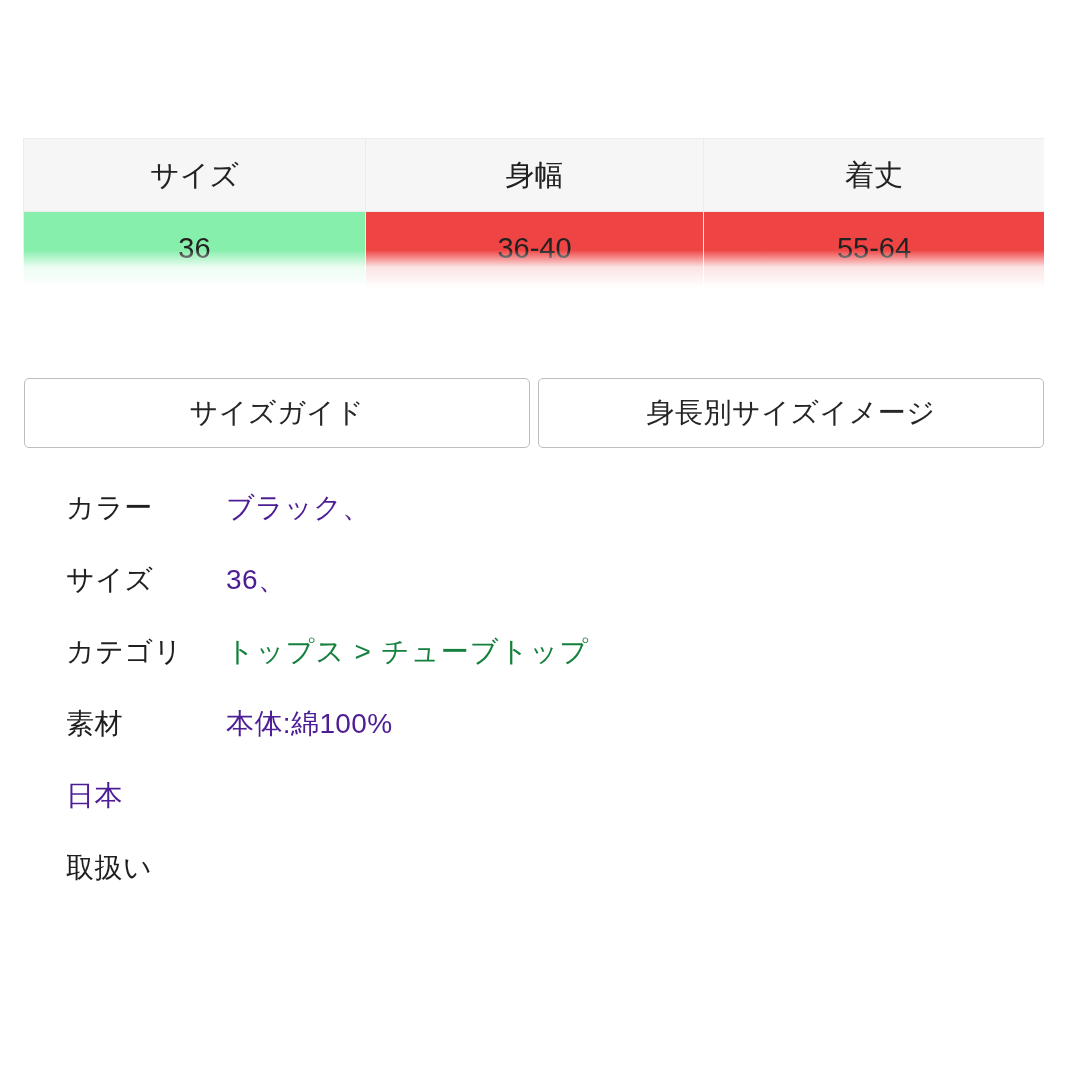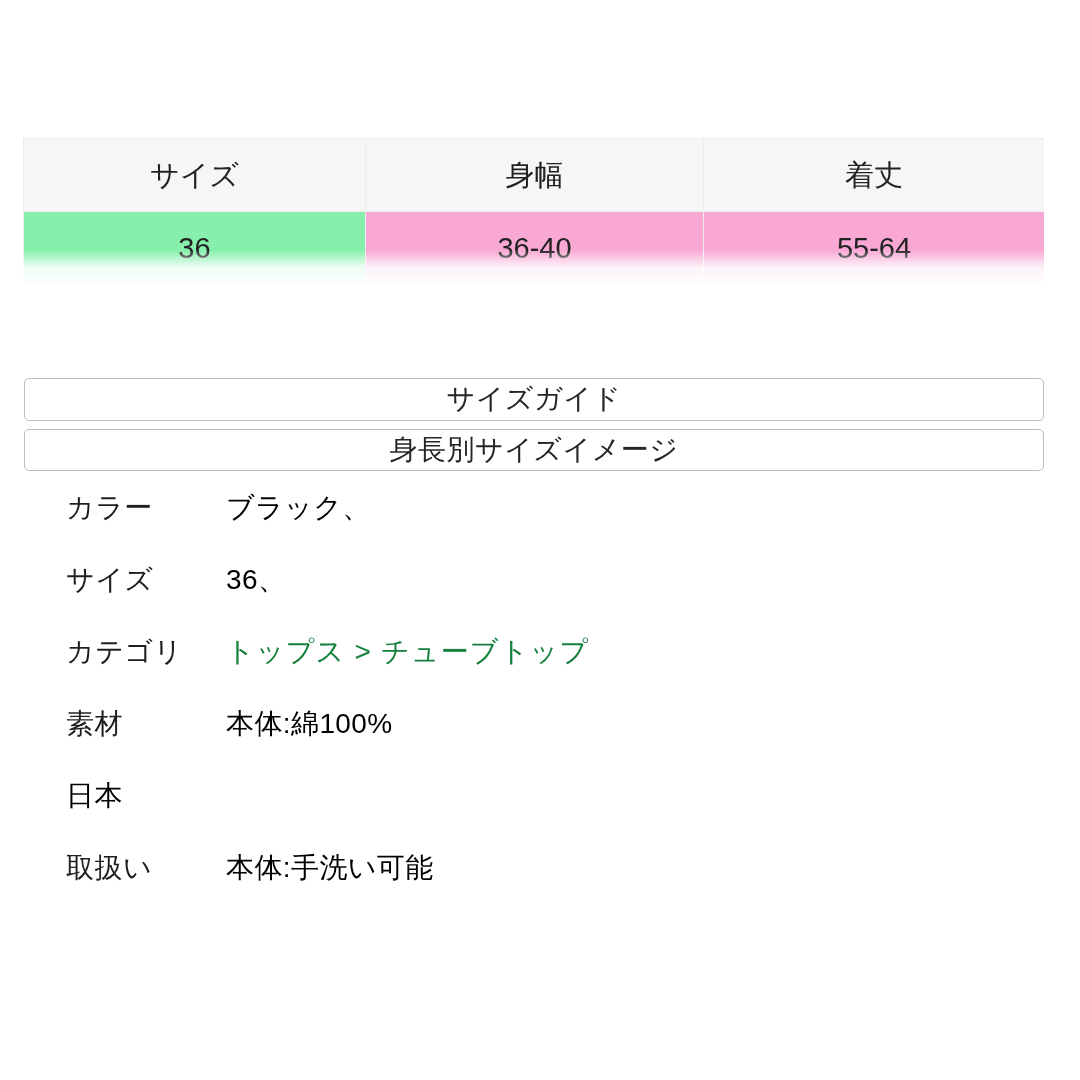--- a/index.html
+++ b/index.html
@@ -38,21 +38,21 @@
   .size-table th,
   .size-table td {
     border: 1px solid #ececec;
     text-align: center;
     font-weight: 400;
     font-size: 29px;
     color: #222222;
     height: 72px;
     padding: 0;
     line-height: 72px;
-    background: #f9a8d4;
+    background: #ef4444;
   }
   .size-table thead th {
     background: #f6f6f6;
     height: 72px;
     line-height: 72px;
   }
   .size-table tbody td.rowhead {
     background: #86efac;
   }
   .size-table tbody tr.ghost td {
@@ -71,24 +71,23 @@
     background: linear-gradient(to bottom, rgba(255,255,255,0) 0%, rgba(255,255,255,0.85) 45%, #ffffff 100%);
     pointer-events: none;
   }
 
   
   .guide-buttons {
     position: absolute;
     left: 24px;
     top: 378px;
     width: 1020px;
-    height: 93px;
+    height: 70px;
     display: flex;
     gap: 8px;
-    flex-direction: column;
   }
   .guide-btn {
     flex: 1 1 0;
     border: 1px solid #bdbdbd;
     border-radius: 5px;
     background: #ffffff;
     display: flex;
     align-items: center;
     justify-content: center;
     font-size: 28px;
@@ -114,21 +113,21 @@
   }
   .spec-label {
     width: 160px;
     flex: 0 0 160px;
     font-size: 28px;
     color: #1f1f1f;
     letter-spacing: 0.5px;
   }
   .spec-value {
     font-size: 28px;
-    color: #000000;
+    color: #4c1d95;
     letter-spacing: 0.4px;
   }
   .spec-value.link {
     color: #15803d;
     letter-spacing: 1.2px;
     cursor: pointer;
   }
 </style>
 </head>
 <body>
@@ -193,19 +192,18 @@
     <div class="spec-label">素材</div>
     <div class="spec-value">本体:綿100%</div>
   </div>
 
   <div class="spec-row">
     <div class="spec-value">日本</div>
   </div>
 
   <div class="spec-row">
     <div class="spec-label">取扱い</div>
-    <div class="spec-value">本体:手洗い可能</div>
   </div>
 
   <div class="spec-row">
   </div>
 
 </div>
 
 </body></html>

